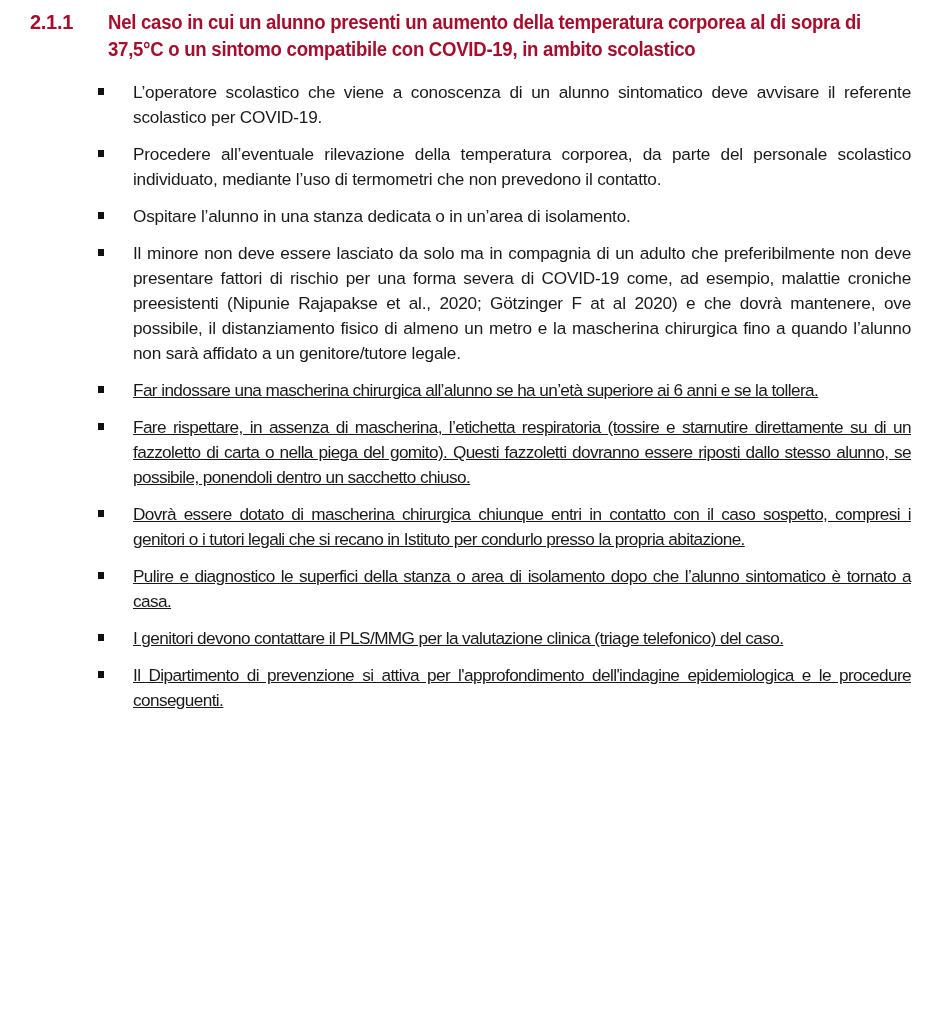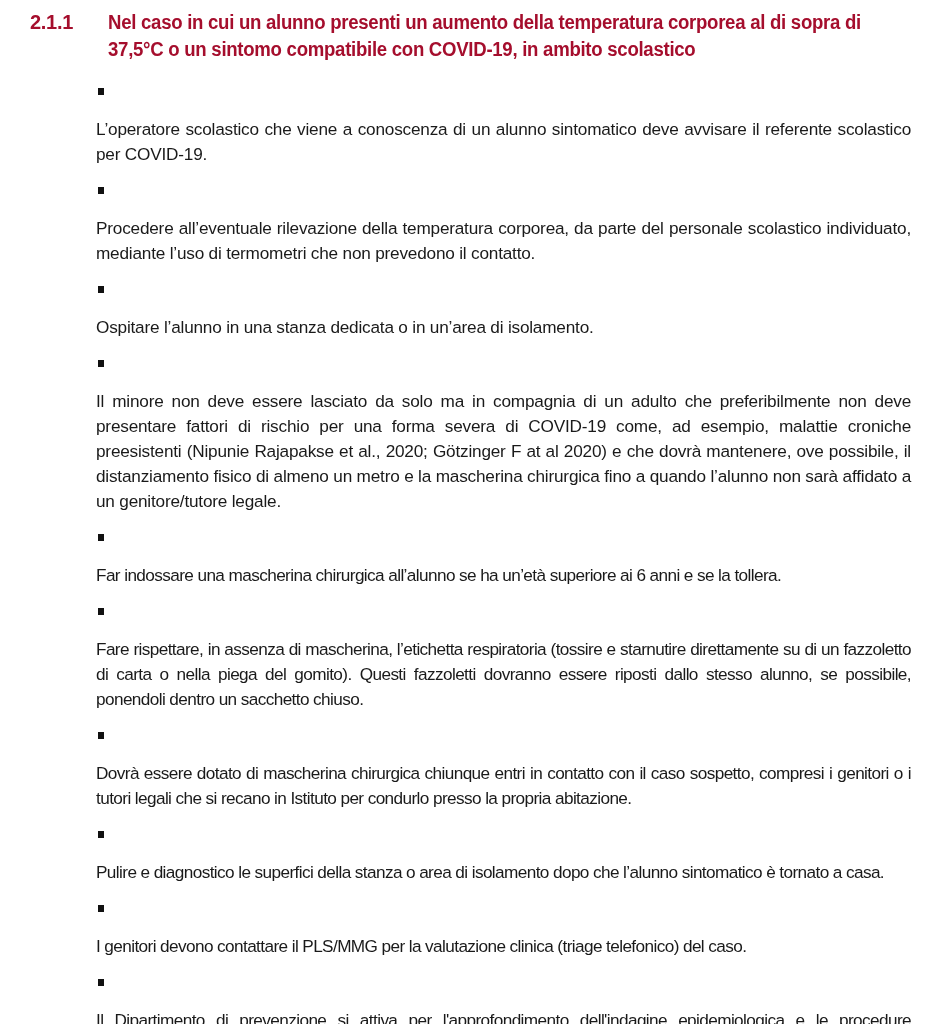--- a/index.html
+++ b/index.html
@@ -45,21 +45,20 @@
       margin: 0;
       padding: 0;
       list-style: none;
     }
     .bullet-item {
       display: flex;
       align-items: flex-start;
       font-size: 17.2px;
       line-height: 25px;
       margin-bottom: 12px;
-      flex-direction: column;
     }
     .bullet-marker {
       flex: 0 0 37px;
       width: 37px;
       height: 25px;
       position: relative;
     }
     .bullet-marker::before {
       content: "";
       position: absolute;
@@ -69,20 +68,21 @@
       height: 7px;
       background: #111111;
     }
     .bullet-text {
       flex: 1;
       text-align: justify;
       letter-spacing: -0.2px;
     }
     .bullet-text.condensed {
       letter-spacing: -0.6px;
+      text-decoration: underline;
     }
   </style>
 </head>
 <body>
 
 <div class="section-heading" style="color: rgb(165, 14, 45);">
   <span class="section-number">2.1.1</span>
   <span class="section-title">Nel caso in cui un alunno presenti un aumento della temperatura corporea al di sopra di 37,5°C o un sintomo compatibile con COVID-19, in ambito scolastico</span>
 </div>
 

